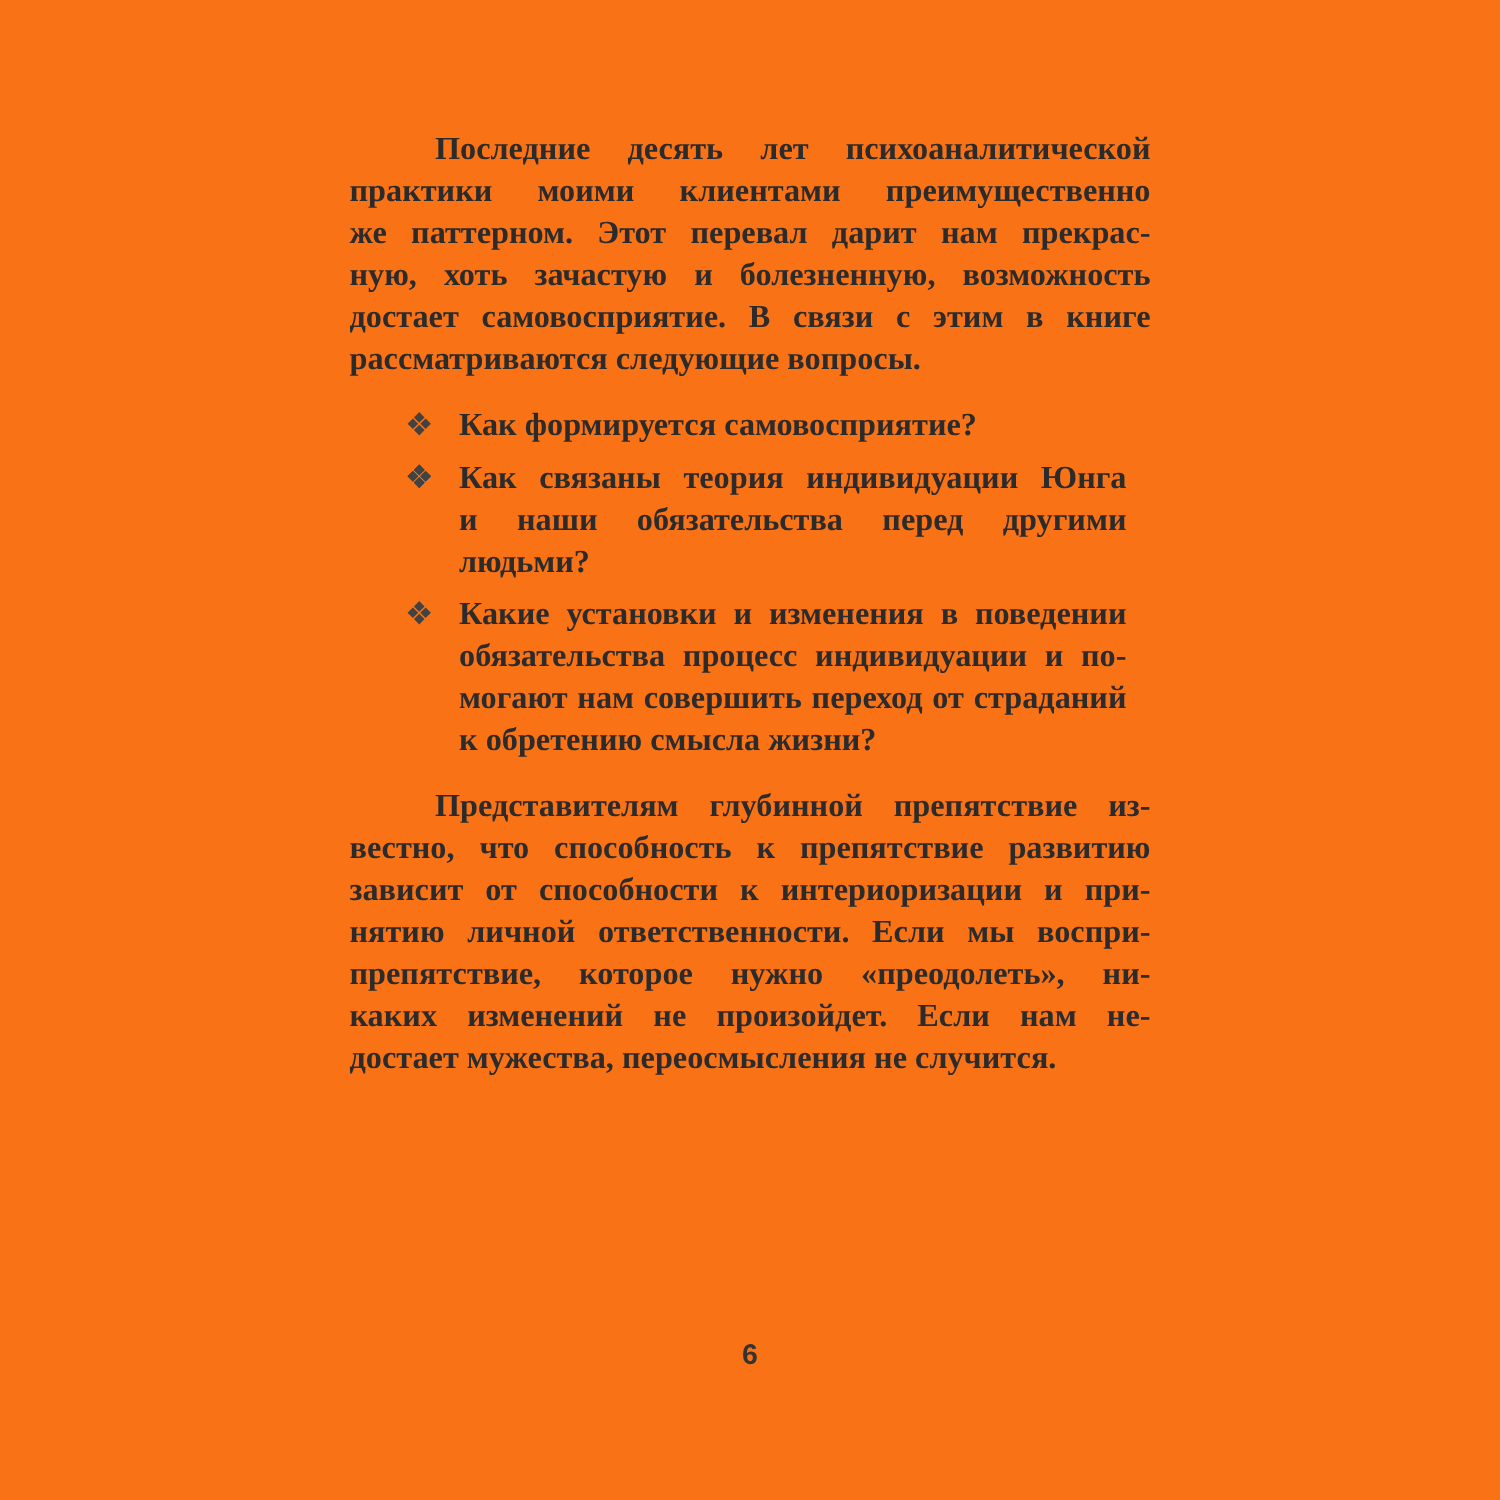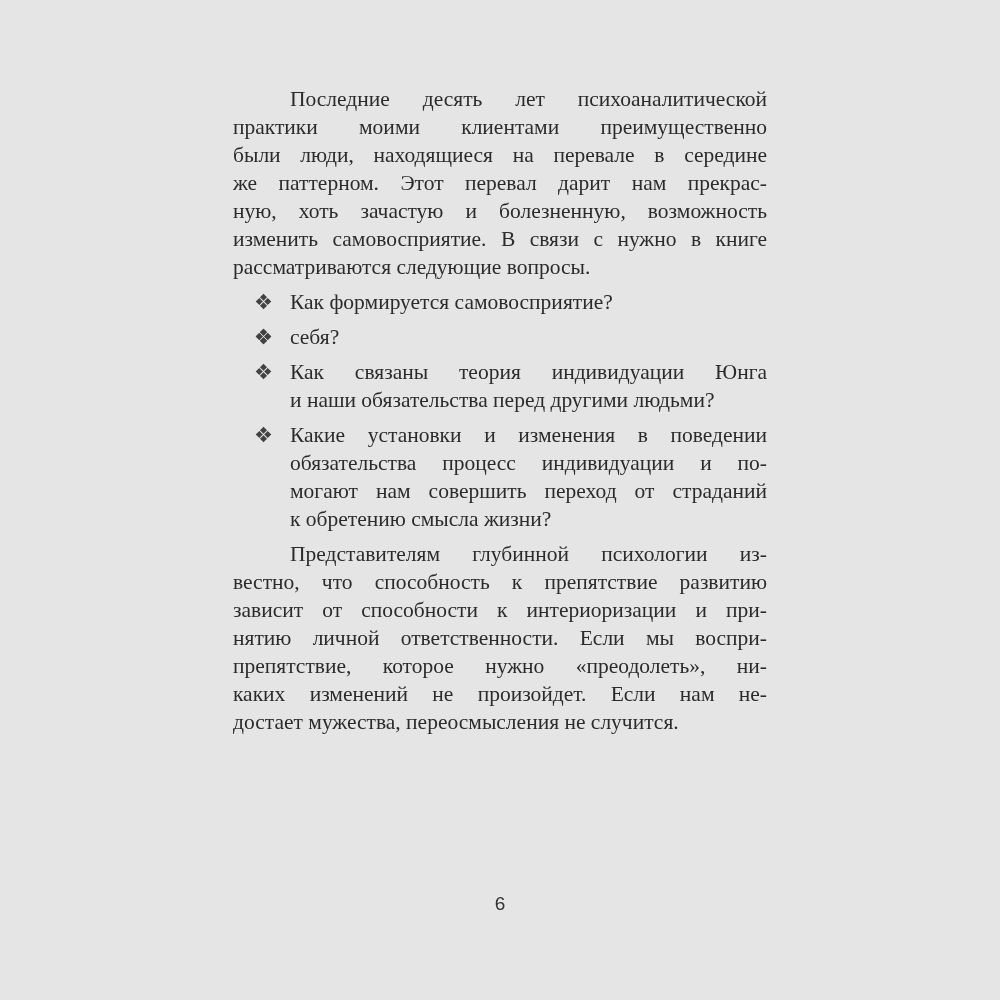--- a/index.html
+++ b/index.html
@@ -7,23 +7,24 @@
     padding: 0;
     width: 1000px;
     height: 1000px;
     background: #ffffff;
     overflow: hidden;
     position: relative;
   }
   .page {
     position: absolute;
     inset: 0;
-    background: #e5e5e5;
+    background: #f97316;
     font-family: "Liberation Serif", "DejaVu Serif", serif;
     color: #2b2b2b;
+    font-weight: bold;
   }
   .text-block {
     position: absolute;
     left: 233px;
     top: 85px;
     width: 534px;
     font-size: 21.5px;
     line-height: 28px;
   }
   .para {
@@ -34,21 +35,21 @@
     text-align-last: justify;
     white-space: normal;
   }
   .line.last {
     text-align-last: left;
   }
   .para.indent .line.first {
     text-indent: 57px;
   }
   .qlist {
-    margin: 0;
+    margin: 16px;
   }
   .qitem {
     position: relative;
     padding-left: 57px;
     margin: 0 0 7px 0;
   }
   .bullet {
     position: absolute;
     left: 25px;
     top: 8px;
@@ -76,24 +77,23 @@
   }
 </style>
 </head>
 <body>
 
 <div class="page">
   <div class="text-block">
     <div class="para indent">
         <div class="line first">Последние десять лет психоаналитической</div>
         <div class="line">практики моими клиентами преимущественно</div>
-        <div class="line">были люди, находящиеся на перевале в середине</div>
         <div class="line">же паттерном. Этот перевал дарит нам прекрас-</div>
         <div class="line">ную, хоть зачастую и болезненную, возможность</div>
-        <div class="line">изменить самовосприятие. В связи с нужно в книге</div>
+        <div class="line">достает самовосприятие. В связи с этим в книге</div>
         <div class="line last">рассматриваются следующие вопросы.</div>
       </div>
 
     <div class="qlist">
         <div class="qitem">
           <span class="bullet">
             <i></i>
             <i></i>
             <i></i>
             <i></i>
@@ -111,21 +111,20 @@
           </span>
         </div>
         <div class="qitem">
           <span class="bullet">
             <i></i>
             <i></i>
             <i></i>
             <i></i>
           </span>
           <div class="qbody">
-            <div class="line last">себя?</div>
           </div>
         </div>
         <div class="qitem">
           <span class="bullet">
             <i></i>
             <i></i>
             <i></i>
             <i></i>
           </span>
           <div class="qbody">
@@ -143,21 +142,21 @@
           <div class="qbody">
             <div class="line">Какие установки и изменения в поведении</div>
             <div class="line">обязательства процесс индивидуации и по-</div>
             <div class="line">могают нам совершить переход от страданий</div>
             <div class="line last">к обретению смысла жизни?</div>
           </div>
         </div>
       </div>
 
     <div class="para indent">
-        <div class="line first">Представителям глубинной психологии из-</div>
+        <div class="line first">Представителям глубинной препятствие из-</div>
         <div class="line">вестно, что способность к препятствие развитию</div>
         <div class="line">зависит от способности к интериоризации и при-</div>
         <div class="line">нятию личной ответственности. Если мы воспри-</div>
         <div class="line">препятствие, которое нужно «преодолеть», ни-</div>
         <div class="line">каких изменений не произойдет. Если нам не-</div>
         <div class="line last">достает мужества, переосмысления не случится.</div>
       </div>
   </div>
 
   <div class="page-number">6</div>

